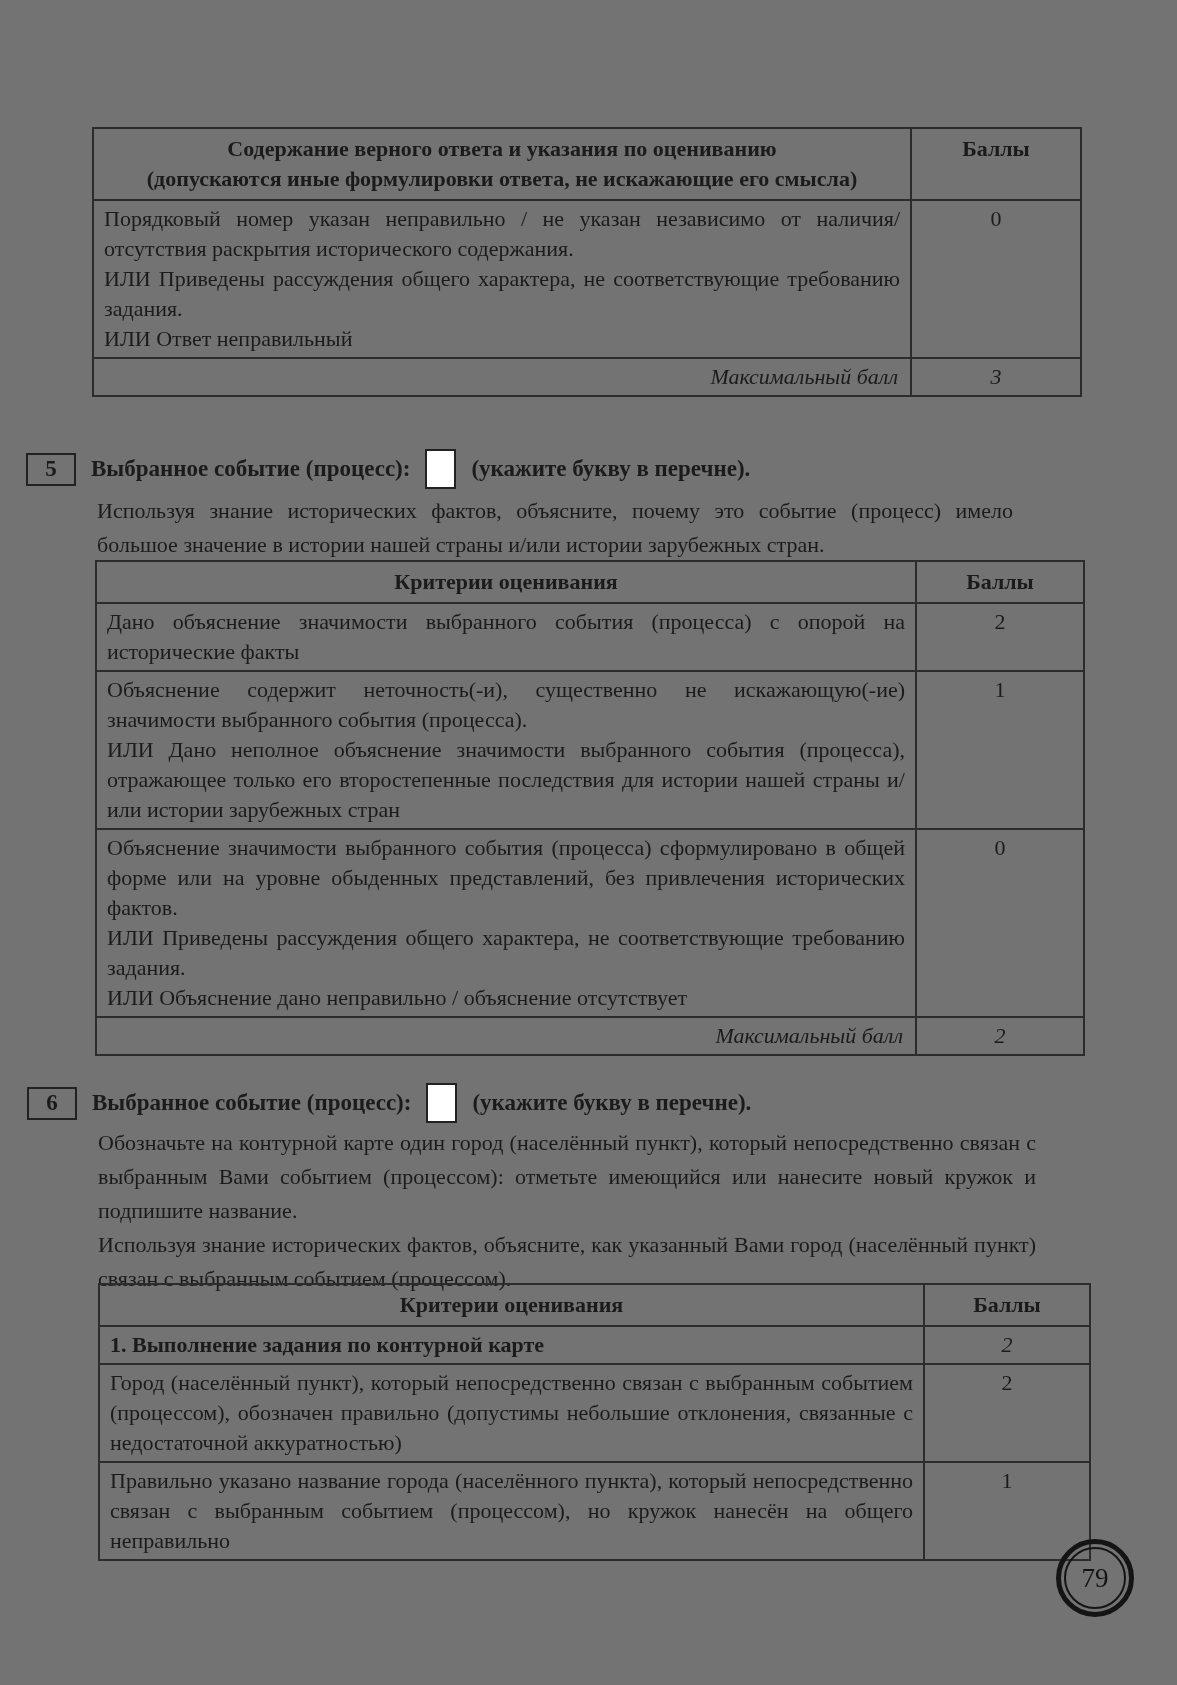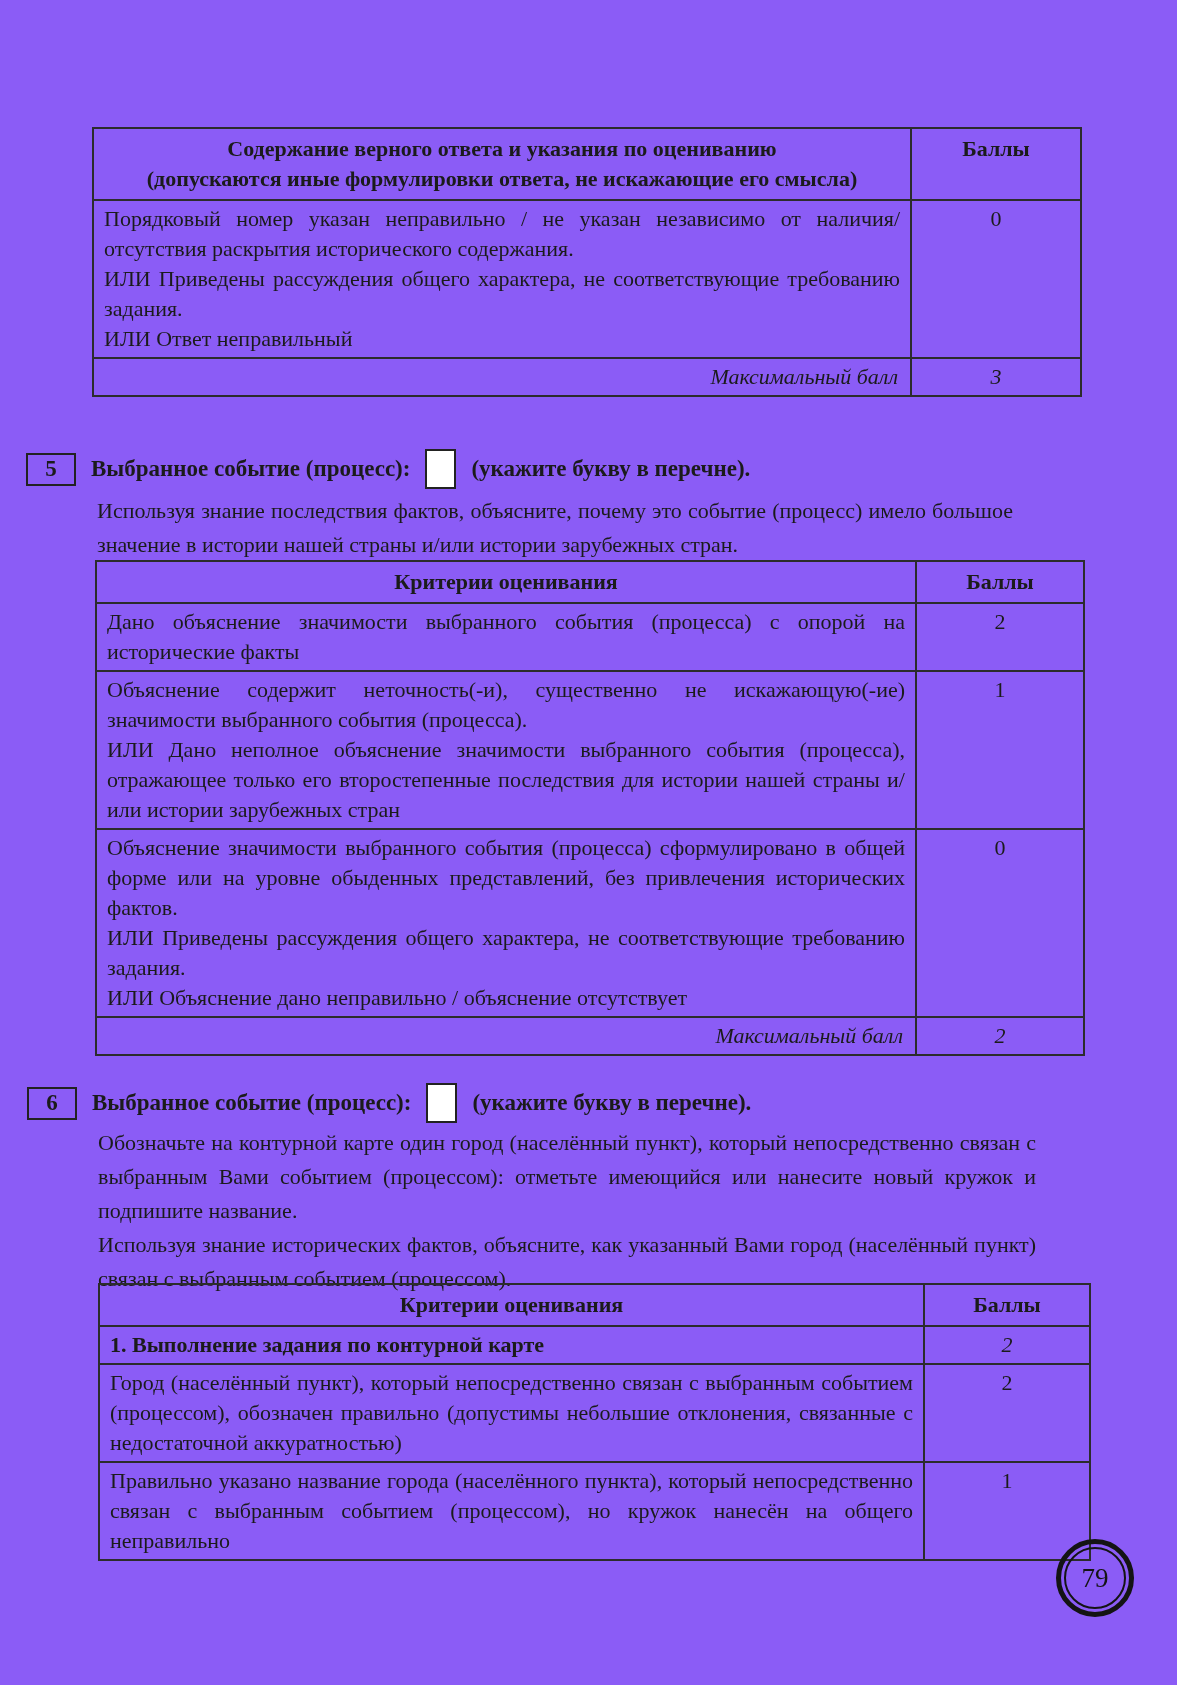--- a/index.html
+++ b/index.html
@@ -1,19 +1,19 @@
 <!DOCTYPE html>
 <html><head>
 <meta charset="utf-8">
 <style>
   html,body{margin:0;padding:0;background:#e8e8e6;}
   .page{
     position:relative;
     width:1177px;height:1685px;
-    background:#8b5cf6;
+    background:#737373;
     font-family:"Liberation Serif","DejaVu Serif",serif;
     color:#1b1b1b;
     overflow:hidden;
     margin:0 auto;
   }
   
   table.rubric{
     position:absolute;
     border-collapse:collapse;
     table-layout:fixed;
@@ -113,21 +113,21 @@
   </tbody>
     </table>
 
   <div class="task-line" id="task5-line">
     <span class="task-num-box">5</span>
     <span>Выбранное событие (процесс):</span>
     <span class="answer-box"></span>
     <span>(укажите букву в перечне).</span>
   </div>
 
-  <div class="intro" id="task5-intro">Используя знание последствия фактов, объясните, почему это событие (процесс) имело большое значение в истории нашей страны и/или истории зарубежных стран.</div>
+  <div class="intro" id="task5-intro">Используя знание исторических фактов, объясните, почему это событие (процесс) имело большое значение в истории нашей страны и/или истории зарубежных стран.</div>
 
   <table class="rubric" id="table2">
     <colgroup>
         <col style="width:820px">
         <col>
       </colgroup>
     <tbody>
         <tr>
       <th>Критерии оценивания</th>
       <th>Баллы</th>

